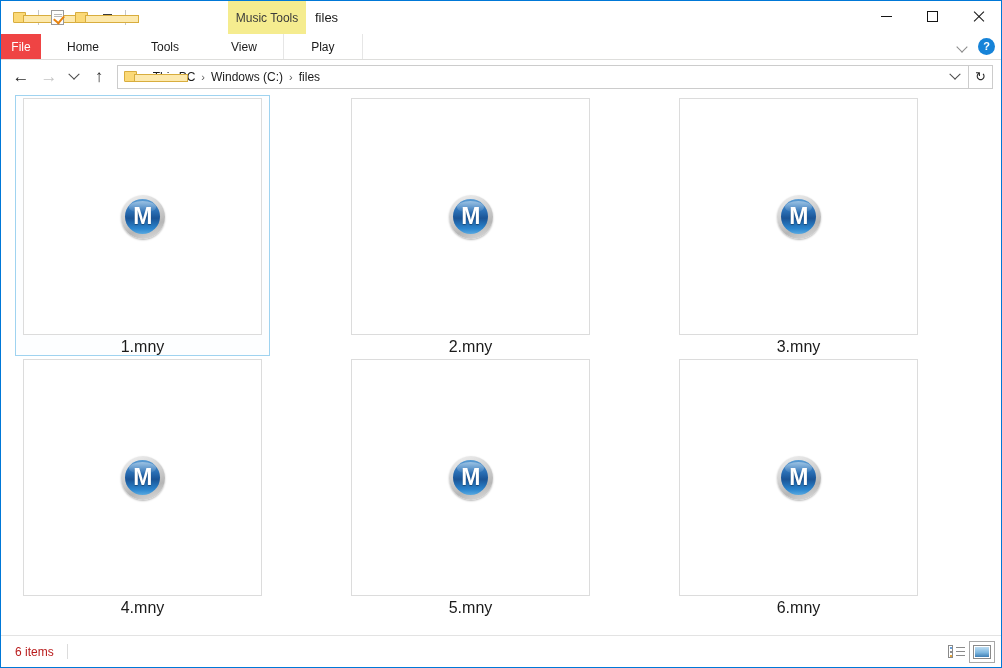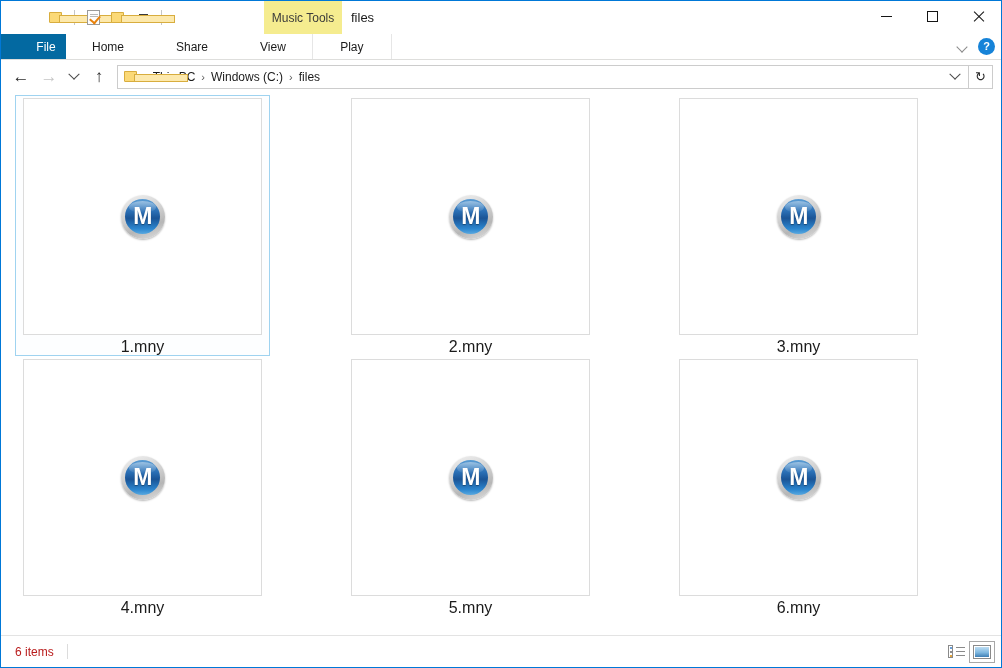--- a/index.html
+++ b/index.html
@@ -26,21 +26,20 @@
   }
 
   
   .titlebar {
     position: relative;
     height: 33px;
     flex: 0 0 33px;
     background: #ffffff;
     display: flex;
     align-items: center;
-    margin-left: 36px;
   }
   .qat {
     display: flex;
     align-items: center;
     height: 33px;
     padding-left: 8px;
     gap: 3px;
   }
   .qat-btn {
     width: 22px;
@@ -192,27 +191,26 @@
     position: relative;
     height: 25px;
     flex: 0 0 25px;
     background: #ffffff;
     display: flex;
     align-items: stretch;
     border-bottom: 1px solid #dededc;
   }
   .tab-file {
     width: 40px;
-    background: #0369a1;
+    background: #ef4444;
     color: #ffffff;
     font-size: 12px;
     display: flex;
     align-items: center;
     justify-content: center;
-    padding-left: 25px;
   }
   .tab {
     padding: 0 26px;
     font-size: 12px;
     color: #1b1b1b;
     display: flex;
     align-items: center;
     justify-content: center;
   }
   .tab-play {
@@ -616,21 +614,21 @@
       </div>
       <div class="win-btn">
         <span class="glyph-close"></span>
       </div>
     </div>
   </div>
 
   <div class="tabstrip">
     <div class="tab-file">File</div>
     <div class="tab">Home</div>
-    <div class="tab">Share</div>
+    <div class="tab">Tools</div>
     <div class="tab">View</div>
     <div class="tab tab-play">Play</div>
     <div class="ribbon-right">
       <div class="chev-collapse"></div>
       <div class="help-btn">?</div>
     </div>
   </div>
 
   <div class="addressbar">
     <div class="nav-btn">

